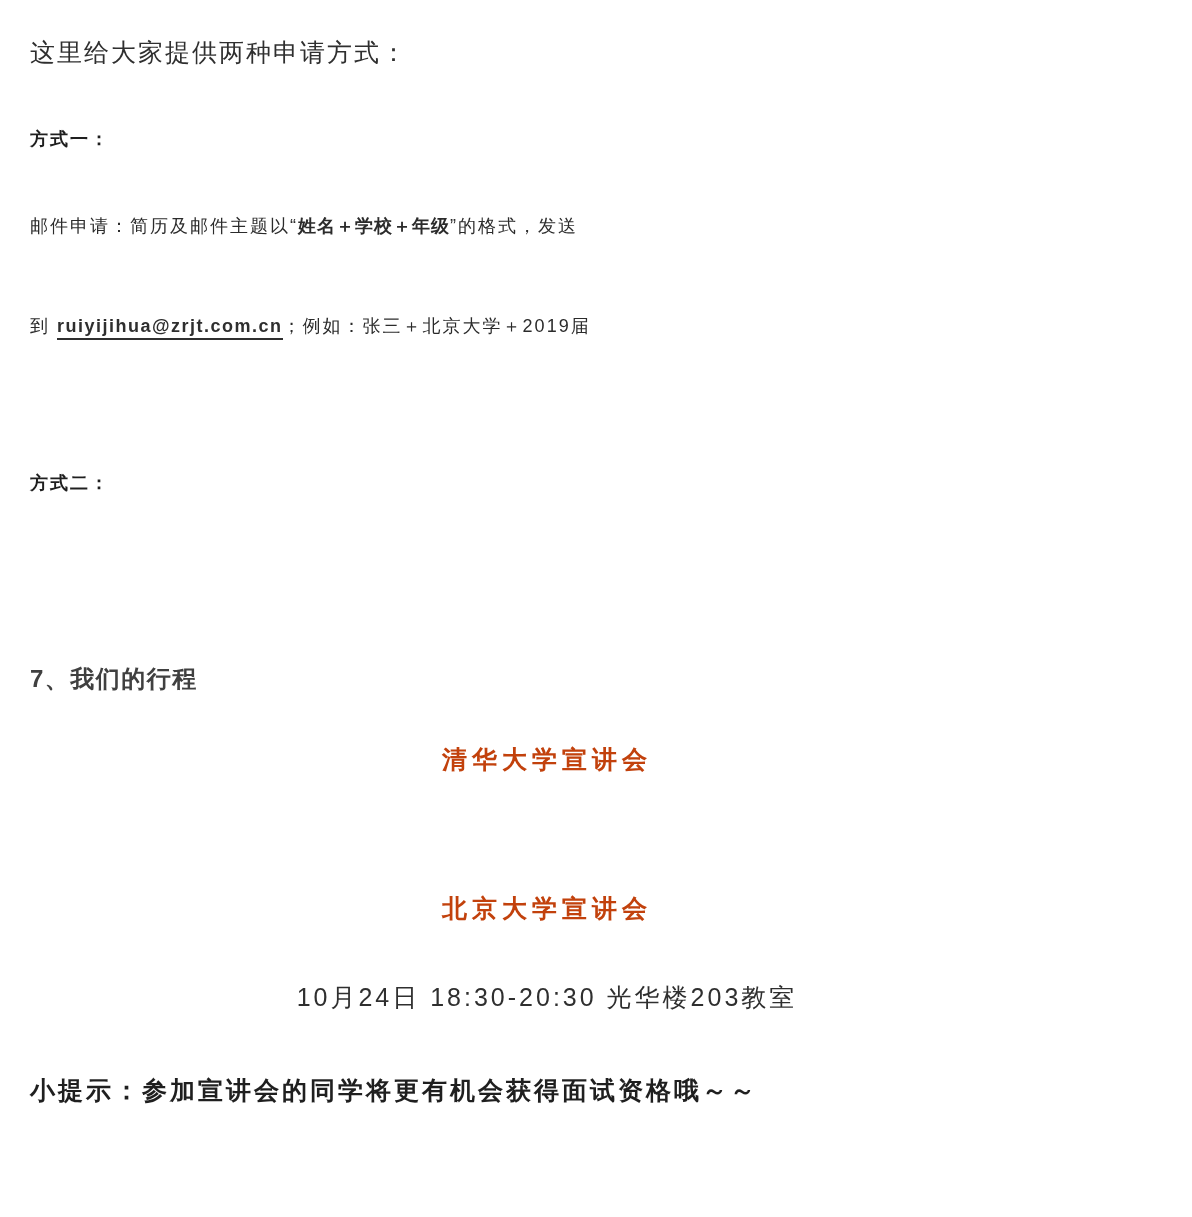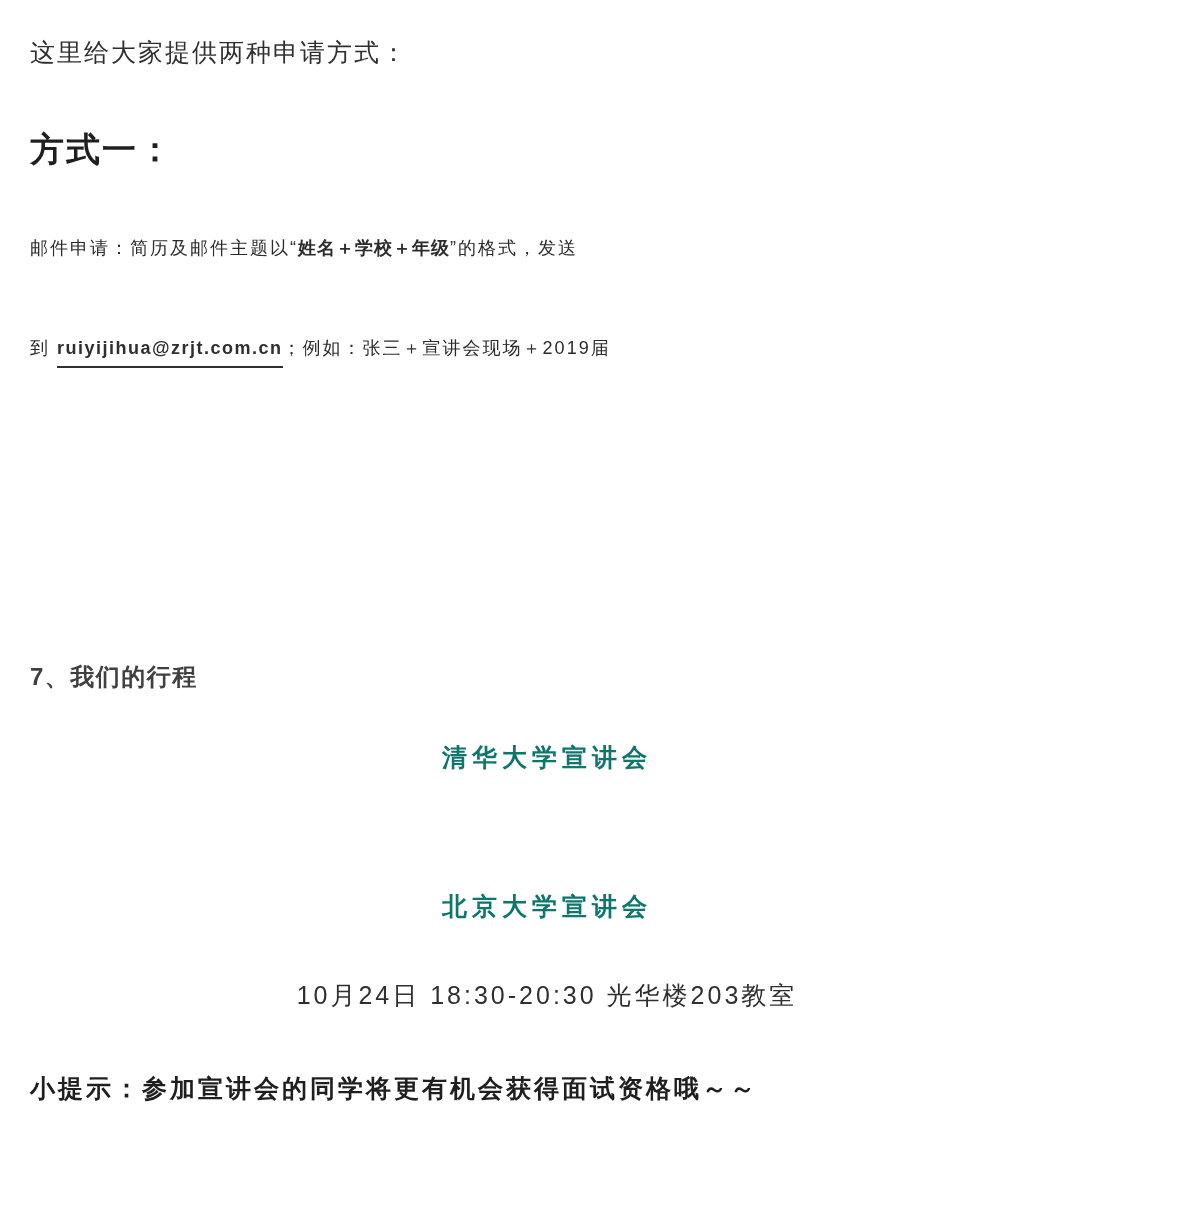--- a/index.html
+++ b/index.html
@@ -23,21 +23,21 @@
   }
   .para {
     font-size: 25px;
     line-height: 1.0;
     letter-spacing: 2px;
     color: #2f2f2f;
     margin: 0;
   }
   .intro { margin-top: 22px; }
   .heading-bold {
-    font-size: 34px;
+    font-size: 18px;
     font-weight: bold;
     letter-spacing: 2px;
     color: #1f1f1f;
     margin: 0;
   }
   .gap-1 { height: 62px; }
   .gap-2 { height: 48px; }
   .gap-3 { height: 46px; }
   .gap-big { height: 118px; }
   .gap-huge { height: 120px; }
@@ -47,41 +47,41 @@
     line-height: 1.0;
   }
   .mail-line .strong {
     font-weight: bold;
     letter-spacing: 1px;
   }
   .email-link {
     font-weight: bold;
     letter-spacing: 1.5px;
     border-bottom: 2px solid #2f2f2f;
-    padding-bottom: 8px;
+    padding-bottom: 2px;
     color: #2f2f2f;
     text-decoration: none;
     white-space: nowrap;
   }
   .section-num {
     font-size: 24px;
     font-weight: bold;
     letter-spacing: 1.5px;
     color: #404040;
     margin: 0;
   }
   .centered {
     text-align: center;
     margin: 0;
   }
   .talk-title {
     font-size: 25px;
     font-weight: bold;
     letter-spacing: 5px;
-    color: #0f766e;
+    color: #c2410c;
   }
   .talk-detail {
     font-size: 25px;
     letter-spacing: 3px;
     color: #2f2f2f;
   }
   .gap-s { height: 56px; }
   .gap-m { height: 60px; }
   .tip {
     font-size: 25px;
@@ -106,25 +106,26 @@
   <div class="gap-2"></div>
 
   <p class="mail-line">
     <span>邮件申请：简历及邮件主题以</span><span>“</span><span class="strong">姓名＋学校＋年级</span><span>”</span><span>的格式，发送</span>
   </p>
 
   <div class="gap-3"></div>
 
   <p class="mail-line">
     <span>到</span>
-    <a class="email-link" href="#">ruiyijihua@zrjt.com.cn</a><span>；例如：张三＋宣讲会现场＋2019届</span>
+    <a class="email-link" href="#">ruiyijihua@zrjt.com.cn</a><span>；例如：张三＋北京大学＋2019届</span>
   </p>
 
   <div class="gap-big"></div>
 
+  <p class="heading-bold">方式二：</p>
 
   <div class="gap-2"></div>
 
 
   <div class="gap-huge"></div>
 
   <p class="section-num">7、我们的行程</p>
 
   <div class="spacer-title"></div>
 

